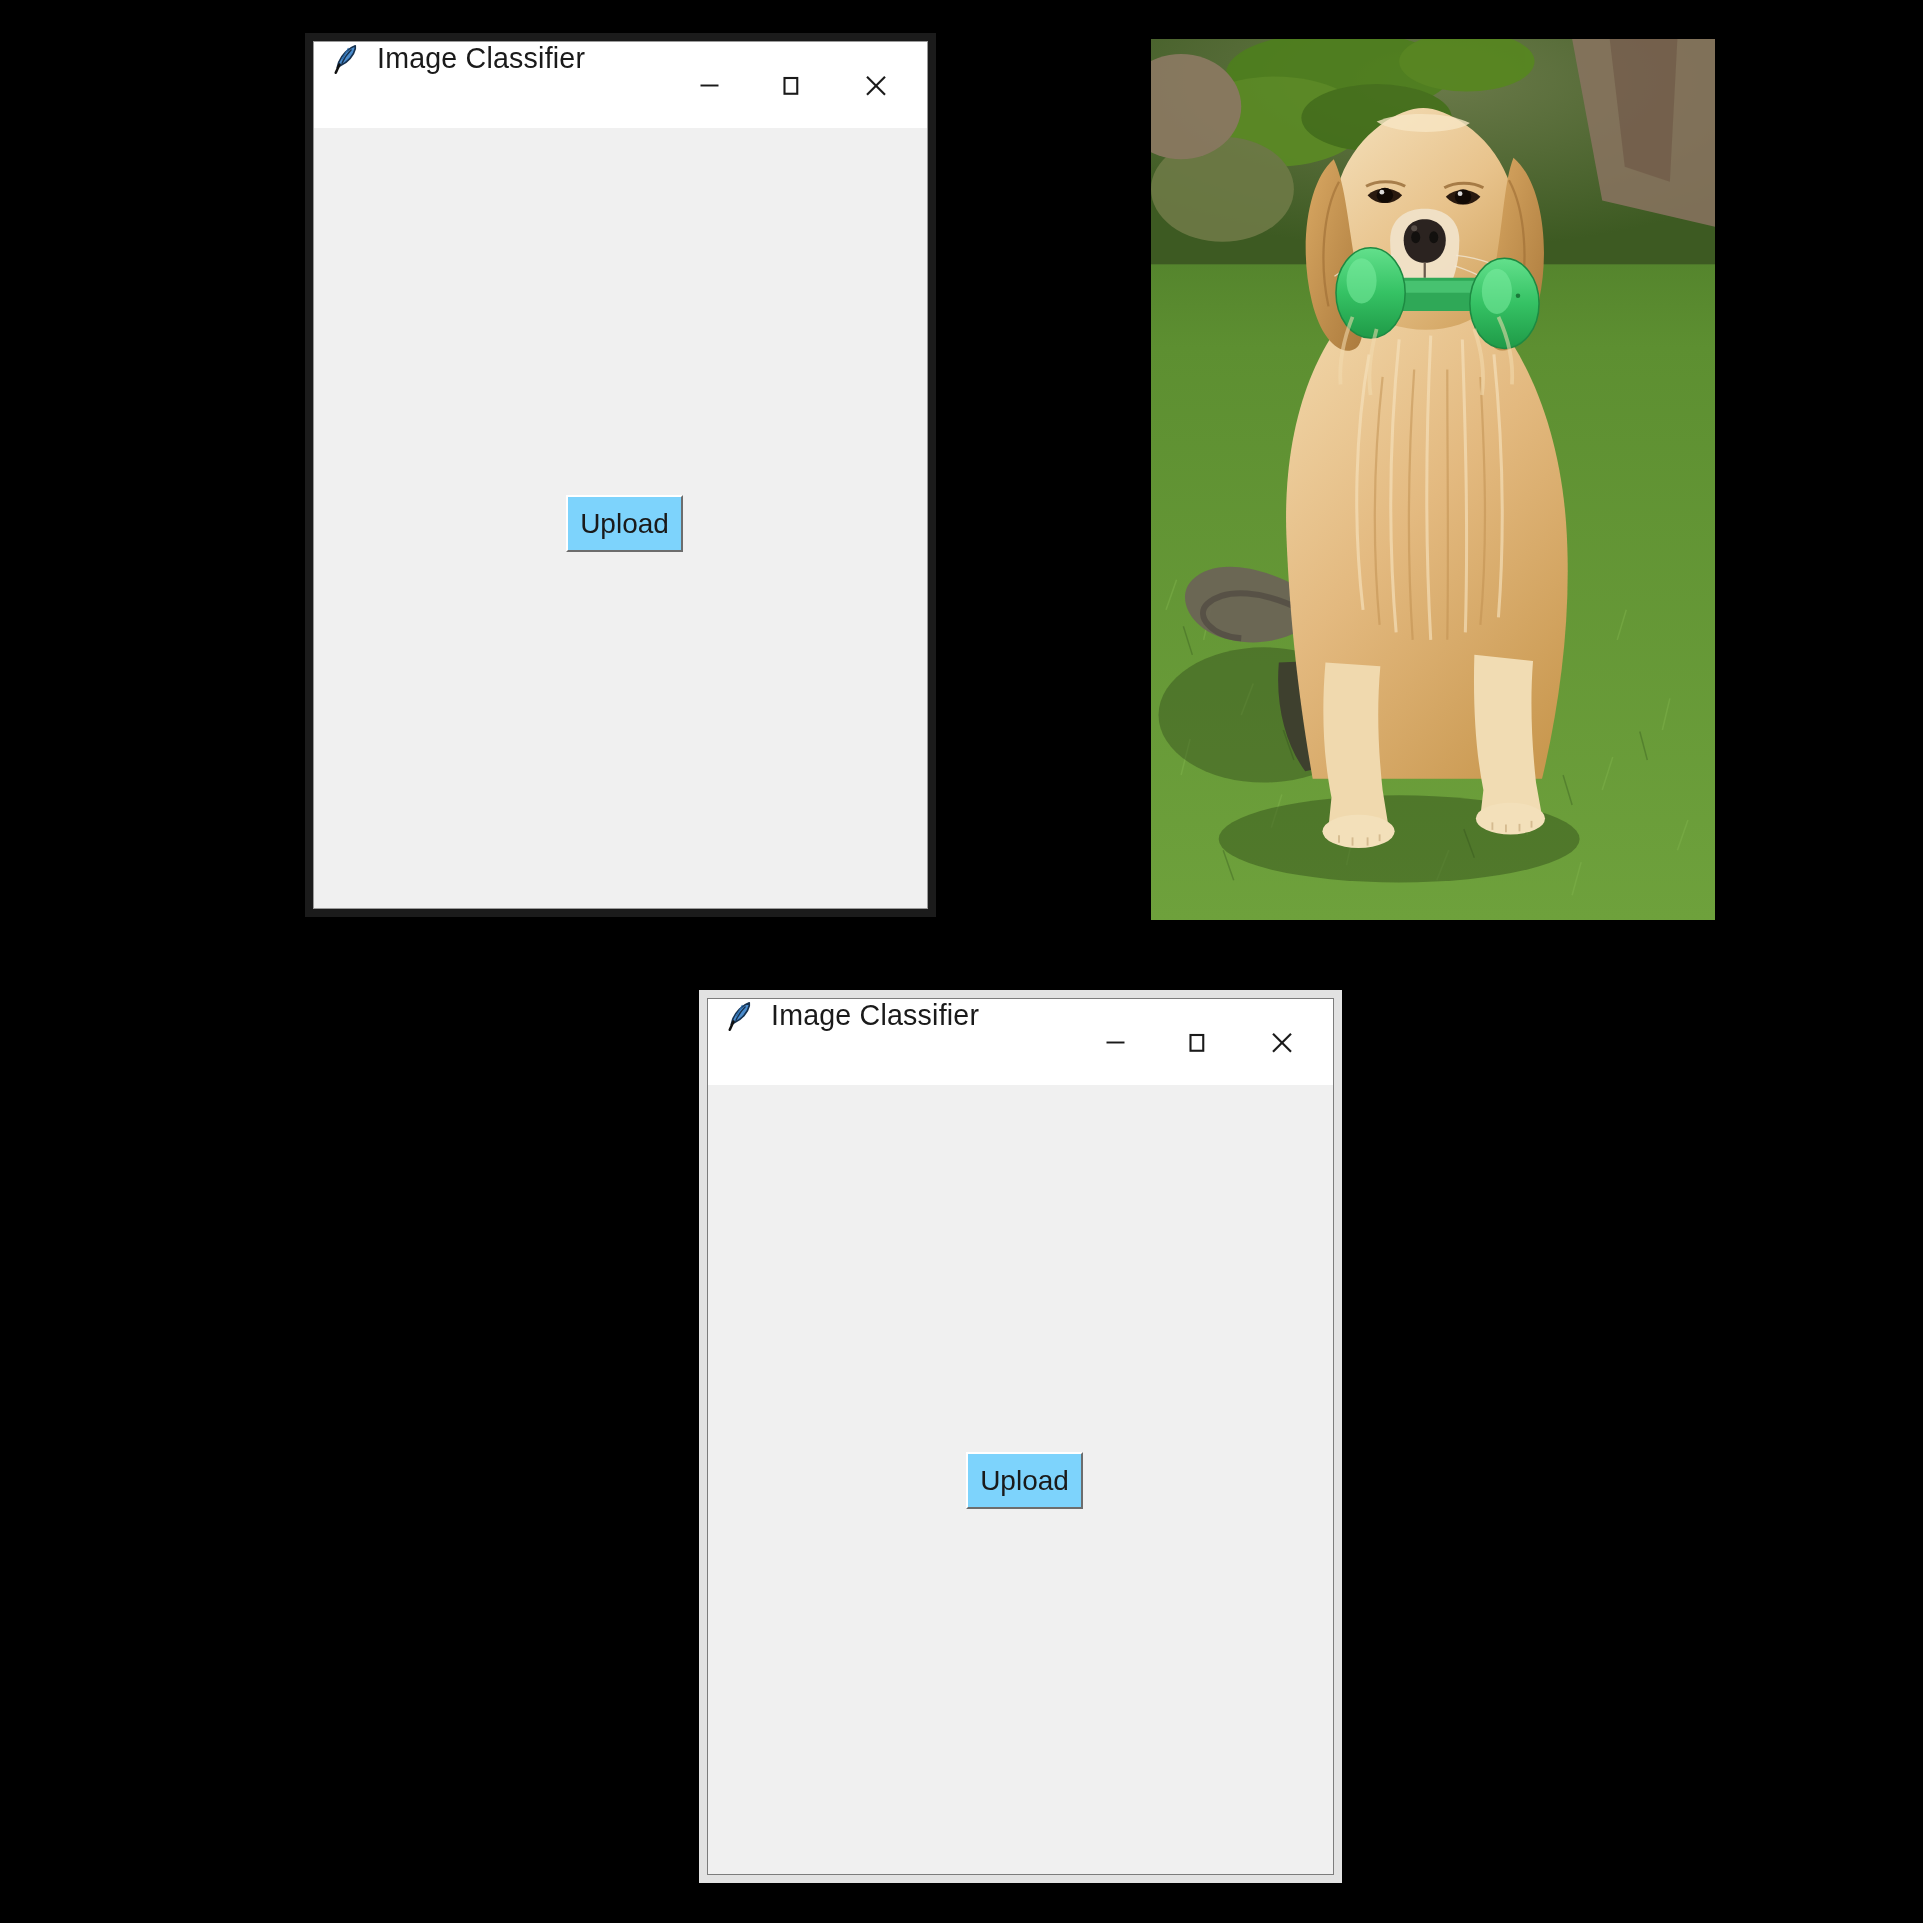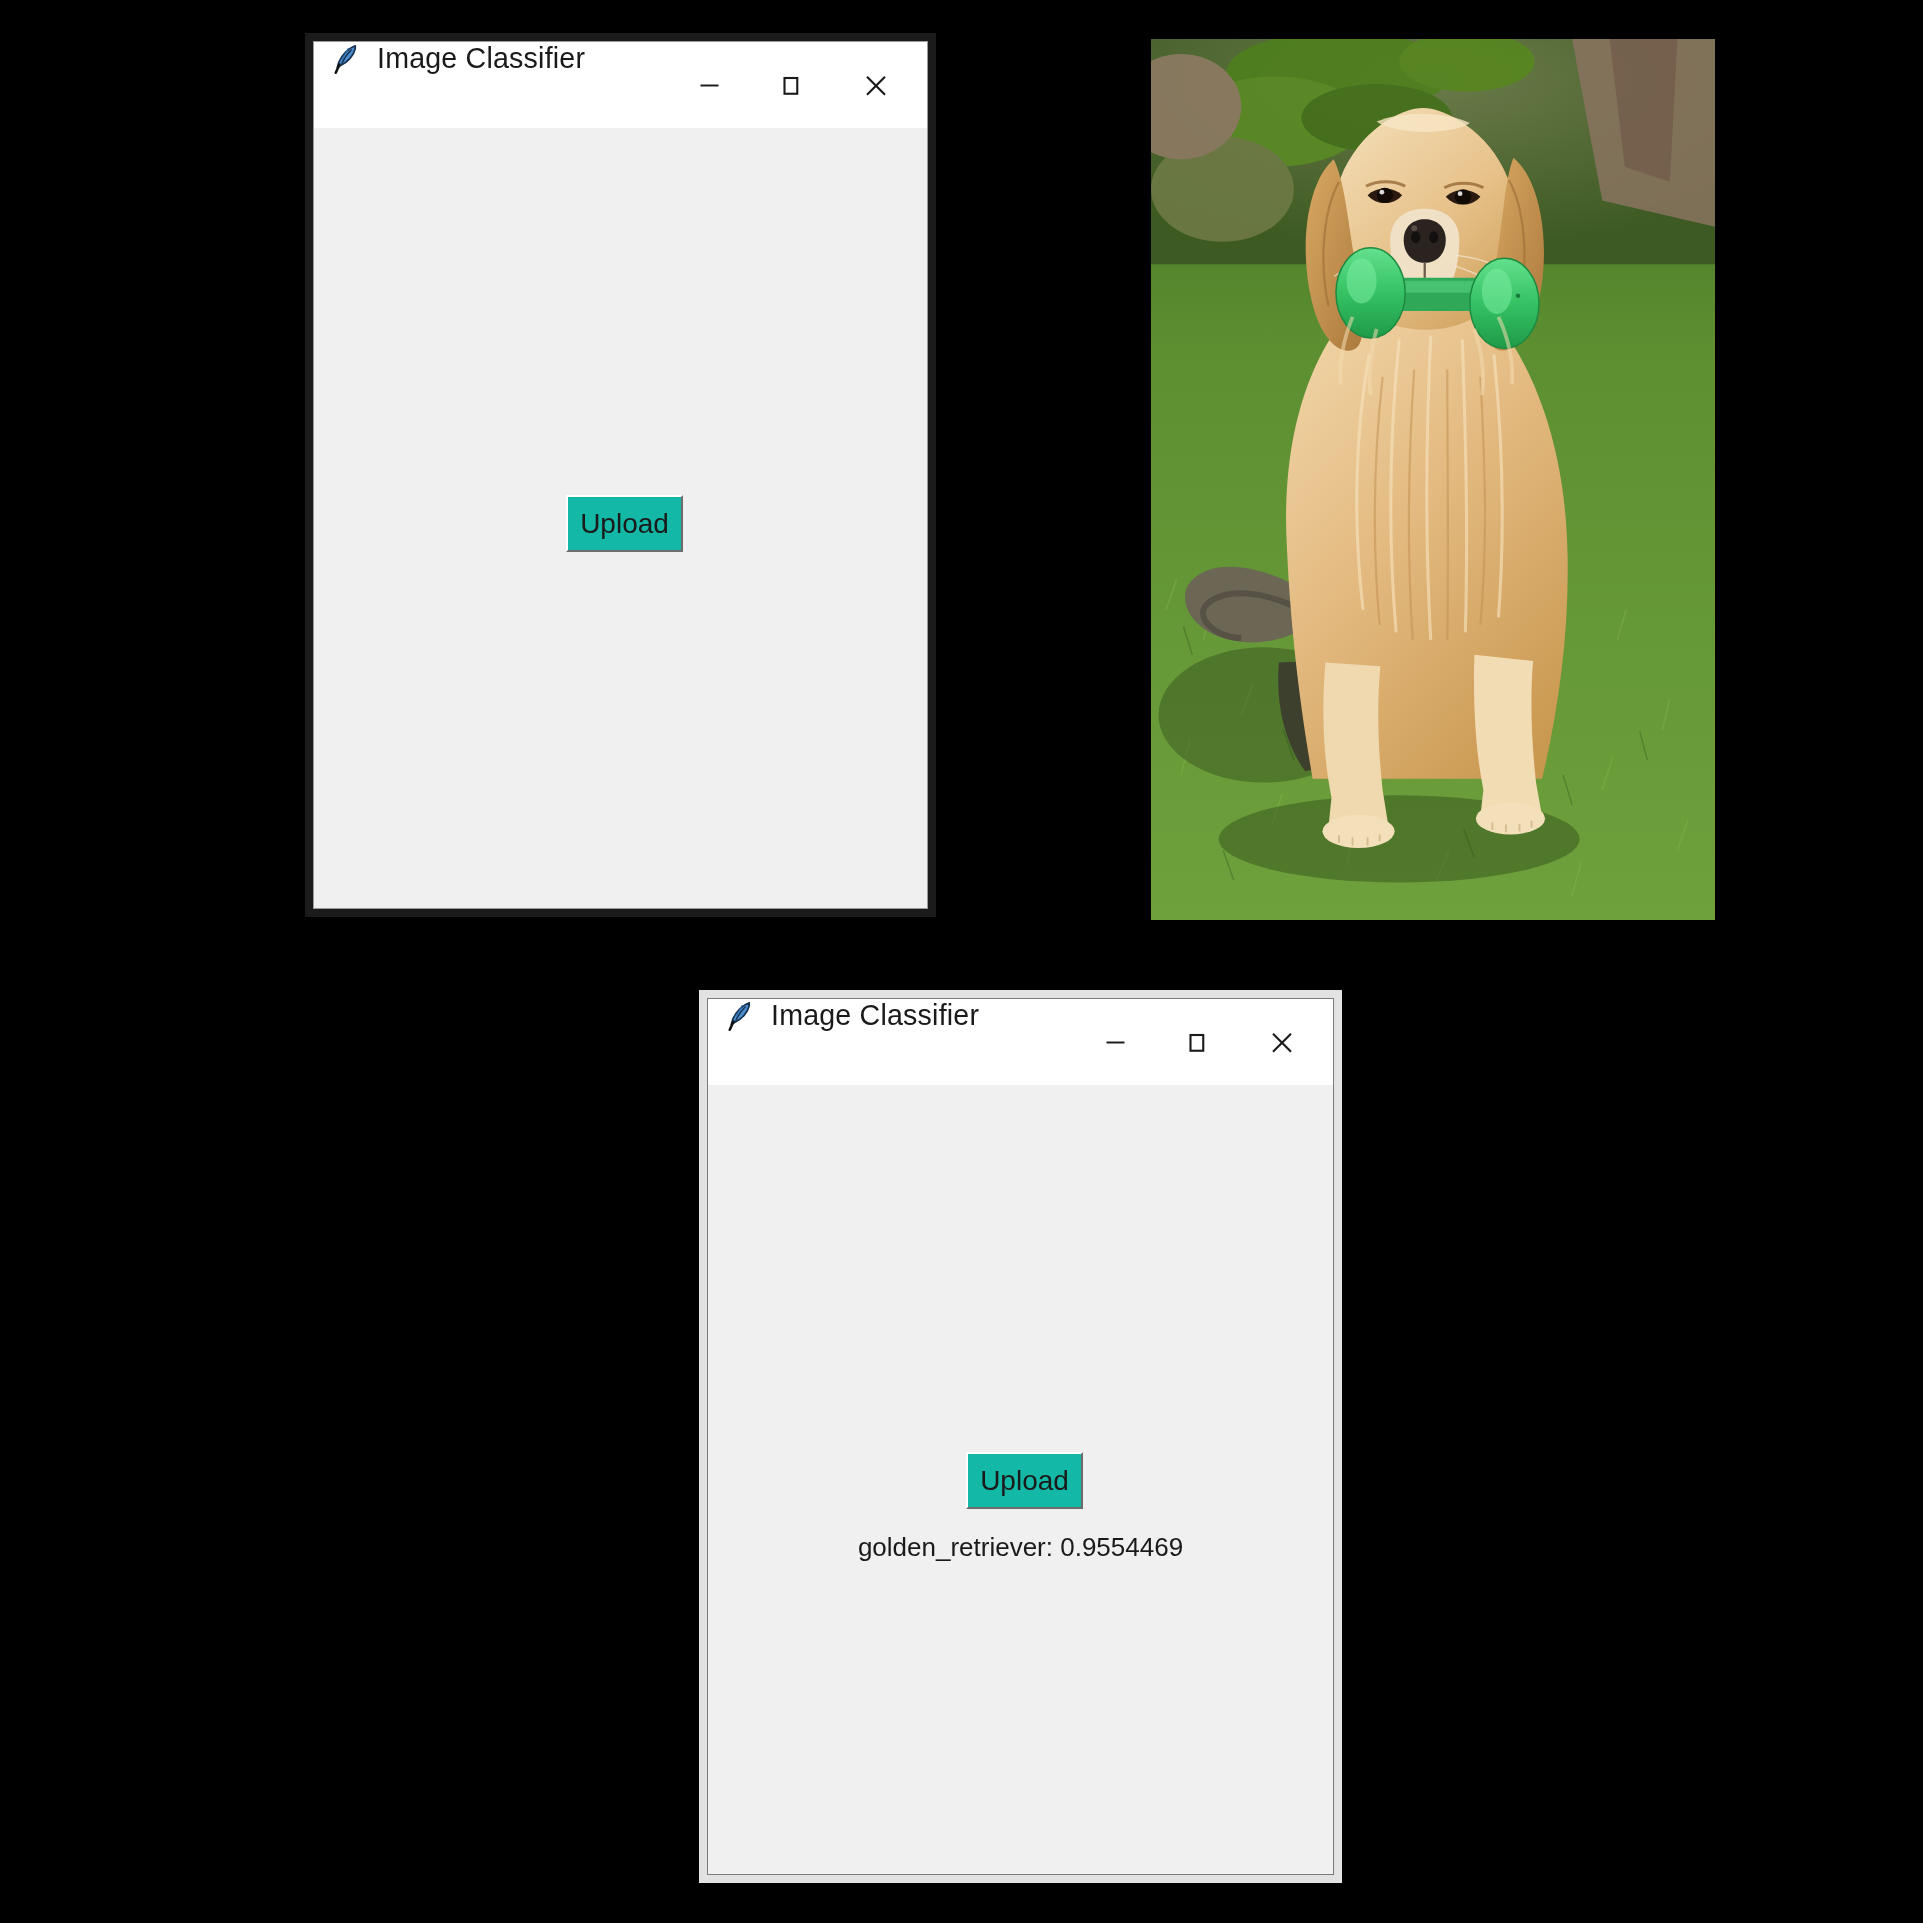--- a/index.html
+++ b/index.html
@@ -90,21 +90,21 @@
     flex: 1 1 auto;
     background: #f0f0f0;
     position: relative;
     min-height: 0;
   }
 
   
   .tk-button {
     position: absolute;
     box-sizing: border-box;
-    background: #14b8a6;
+    background: #7dd3fc;
     border-top: 2.3px solid #ffffff;
     border-left: 2.3px solid #ffffff;
     border-right: 2.3px solid #6d6d6d;
     border-bottom: 2.3px solid #6d6d6d;
     color: #1a1a1a;
     display: flex;
     align-items: center;
     justify-content: center;
     font-family: "Liberation Sans", sans-serif;
     white-space: nowrap;
@@ -398,18 +398,17 @@
           <svg width="30" height="30" viewBox="0 0 40 40">
             <line x1="8" y1="9" x2="32" y2="33" stroke="#1a1a1a" stroke-width="2.8"></line>
             <line x1="32" y1="9" x2="8" y2="33" stroke="#1a1a1a" stroke-width="2.8"></line>
           </svg>
         </button>
       </span>
     </div>
 
     <div class="client">
       <button class="tk-button" style="left:258px; top:367px; width:117px; height:57px; font-size:28px;">Upload</button>
-      <div class="result-label" style="left:0; right:0; top:447px; font-size:26px;">golden_retriever: 0.9554469</div>
     </div>
 
   </div>
 </div>
 
 
 </body></html>

